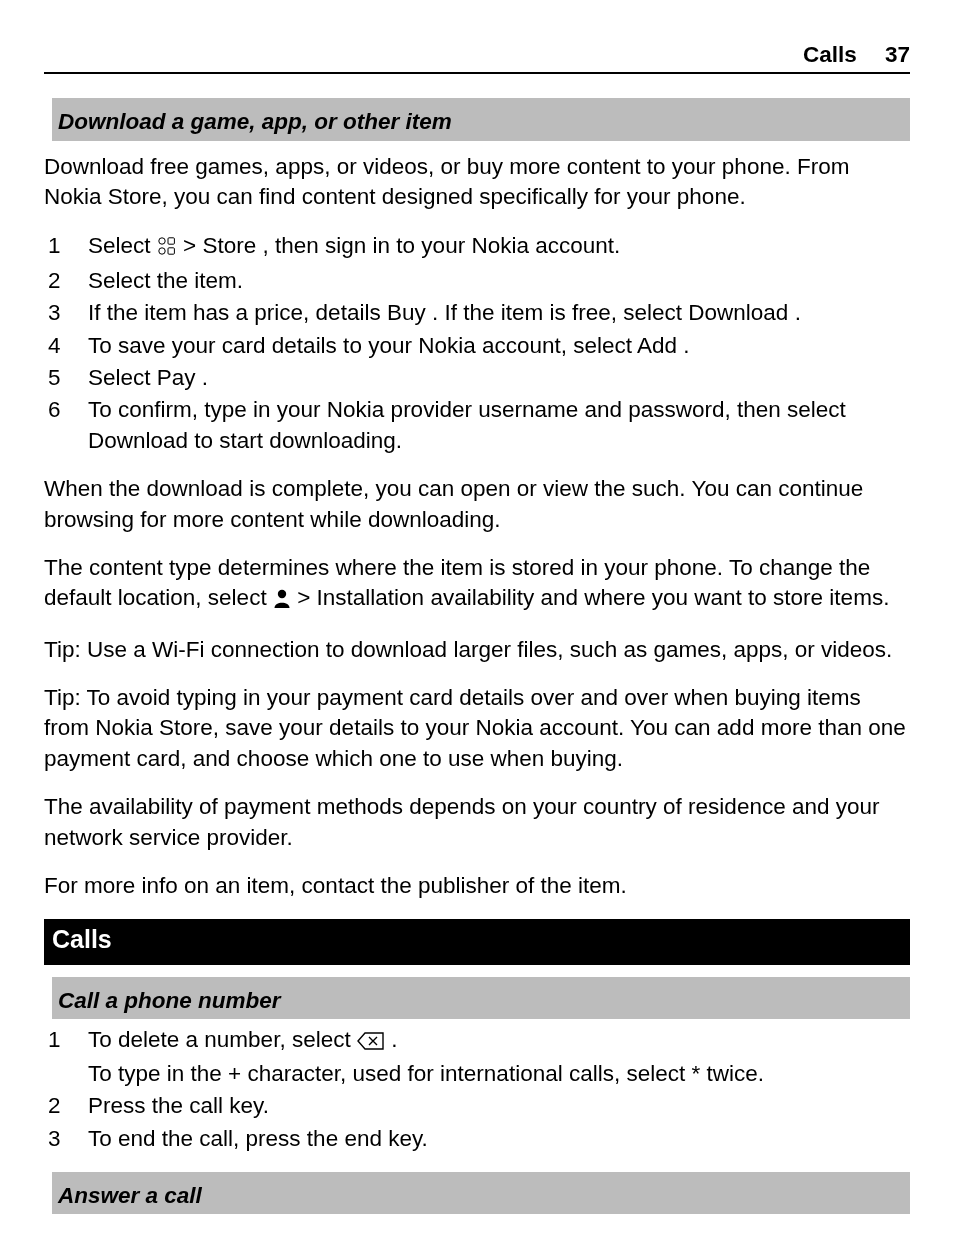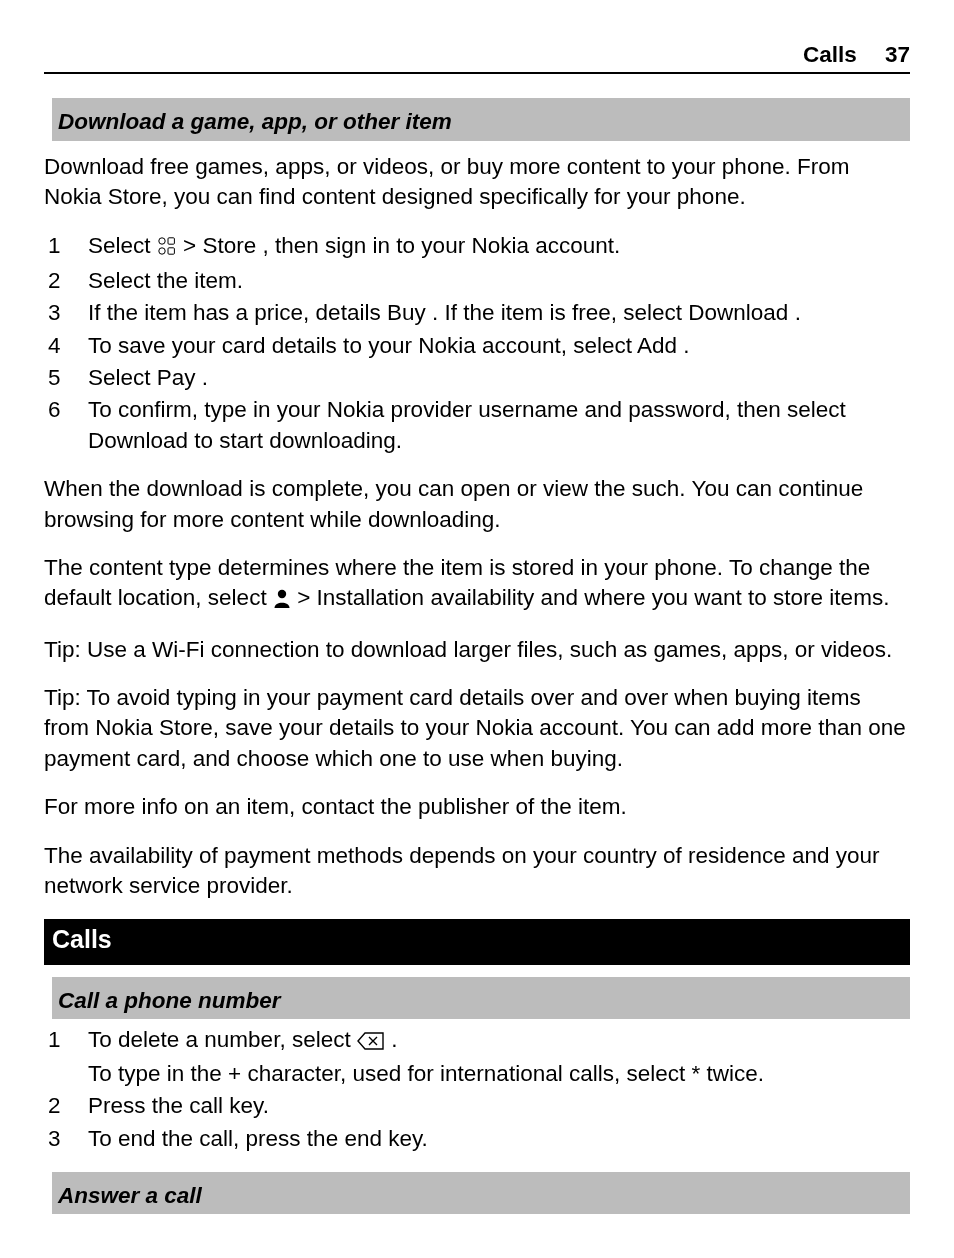--- a/index.html
+++ b/index.html
@@ -159,23 +159,23 @@
   <p class="body">
     <span class="b">Tip:</span>
     <span> Use a Wi-Fi connection to download larger files, such as games, apps, or videos.</span>
   </p>
 
   <p class="body">
     <span class="b">Tip:</span>
     <span> To avoid typing in your payment card details over and over when buying items from Nokia Store, save your details to your Nokia account. You can add more than one payment card, and choose which one to use when buying.</span>
   </p>
 
+  <p class="body">The availability of payment methods depends on your country of residence and your network service provider.</p>
+
   <p class="body">For more info on an item, contact the publisher of the item.</p>
-
-  <p class="body">The availability of payment methods depends on your country of residence and your network service provider.</p>
 
   <div class="chapter-heading">Calls</div>
 
   <div class="section-heading">Call a phone number</div>
 
   <ol class="steps">
     <li>
       <span class="num">1</span>
       <span class="txt">
         <div>

